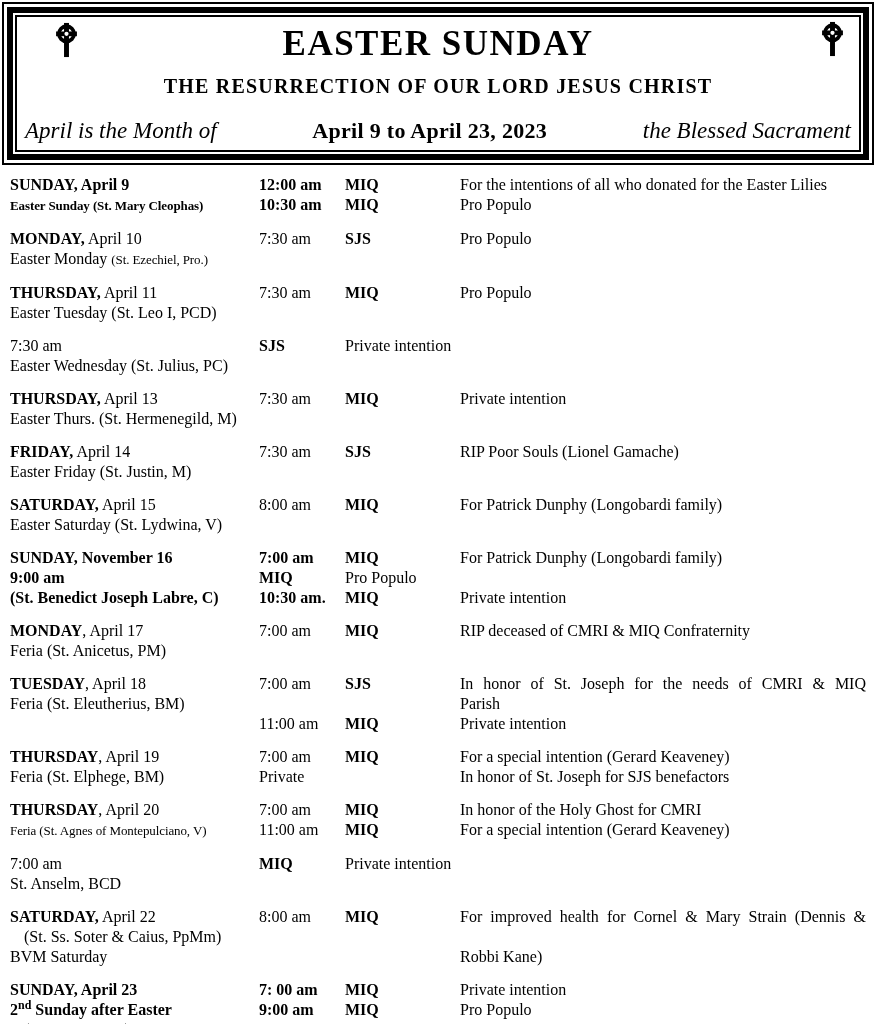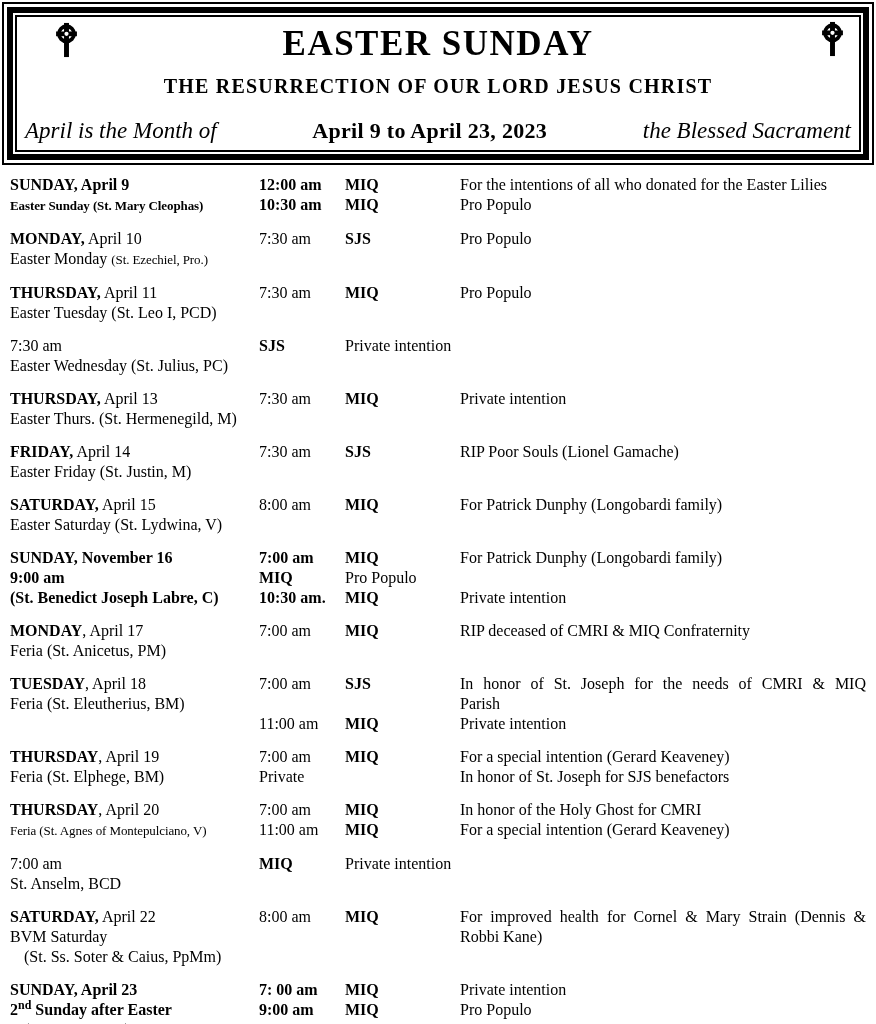--- a/index.html
+++ b/index.html
@@ -261,30 +261,30 @@
         </div>
       </div>
       <div class="block">
         <div class="line">
           <div class="c-day"><span class="b ">SATURDAY,</span><span> April 22</span></div>
           <div class="c-time"><span>8:00 am</span></div>
           <div class="c-loc"><span class="b">MIQ</span></div>
           <div class="c-int just">For improved health for Cornel &amp; Mary Strain (Dennis &amp;</div>
         </div>
         <div class="line">
+          <div class="c-day indent"><span>(St. Ss. Soter &amp; Caius, PpMm)</span></div>
+          <div class="c-time"></div>
+          <div class="c-loc"></div>
+          <div class="c-int"></div>
+        </div>
+        <div class="line">
           <div class="c-day"><span>BVM Saturday</span></div>
           <div class="c-time"></div>
           <div class="c-loc"></div>
           <div class="c-int">Robbi Kane)</div>
-        </div>
-        <div class="line">
-          <div class="c-day indent"><span>(St. Ss. Soter &amp; Caius, PpMm)</span></div>
-          <div class="c-time"></div>
-          <div class="c-loc"></div>
-          <div class="c-int"></div>
         </div>
       </div>
       <div class="block">
         <div class="line">
           <div class="c-day"><span class="b ">SUNDAY, April 23</span></div>
           <div class="c-time"><span class="b">7: 00 am</span></div>
           <div class="c-loc"><span class="b">MIQ</span></div>
           <div class="c-int">Private intention</div>
         </div>
         <div class="line">

